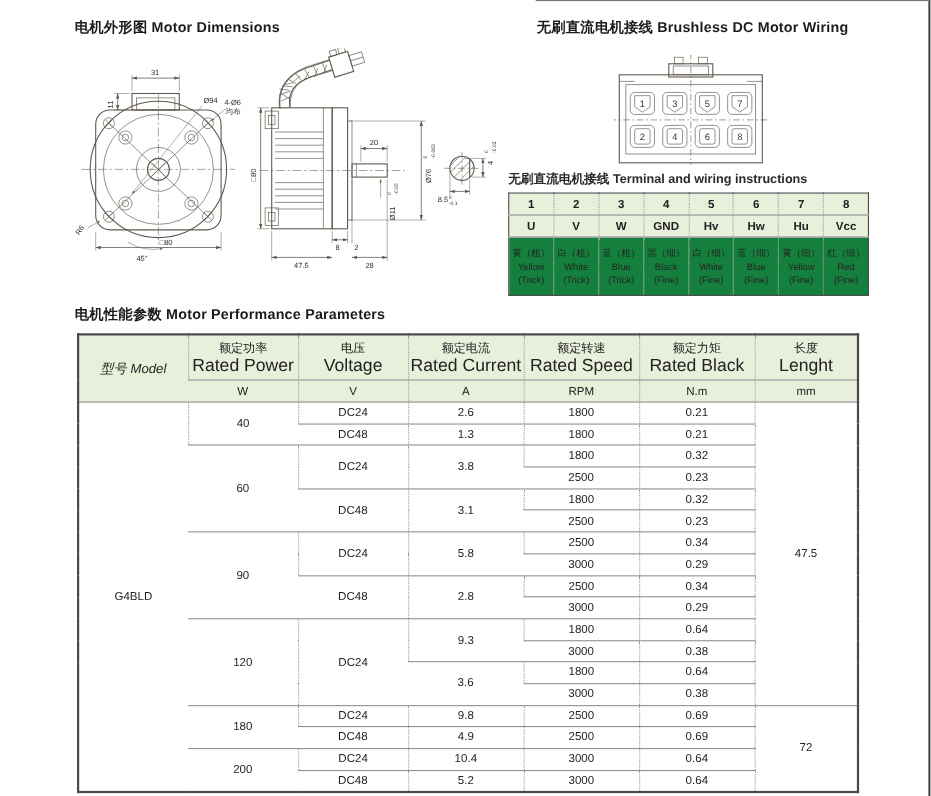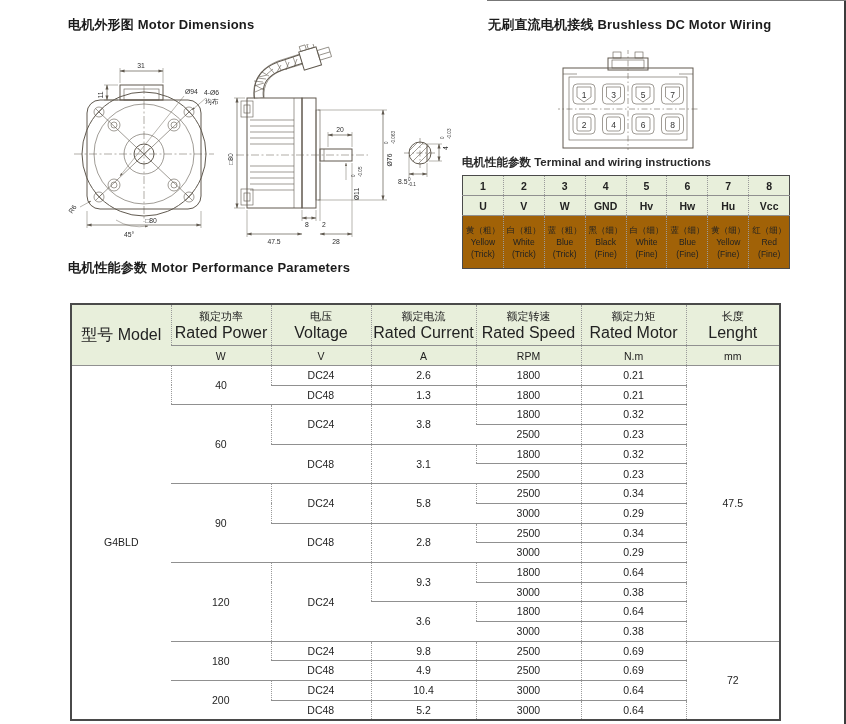--- a/index.html
+++ b/index.html
@@ -14,33 +14,33 @@
 
   
   table{border-collapse:collapse;table-layout:fixed;}
   
   #wiring-table{width:327px;border:1.5px solid #4a4a4a;}
   #wiring-table td{border-left:1px dotted #9a9a9a;border-top:1px solid var(--line,#909090);
       text-align:center;vertical-align:middle;padding:0;}
   #wiring-table tr:first-child td{border-top:none;}
   #wiring-table td:first-child{border-left:none;}
   .wt-head{background:var(--green,#e8efdb);font-size:10.5px;font-weight:600;height:19px;color:#222;}
-  .wt-color{background:#a16207;height:52px;font-size:8.5px;line-height:1.45;color:#222;}
+  .wt-color{background:#15803d;height:52px;font-size:8.5px;line-height:1.45;color:#222;}
   .wt-color div{white-space:nowrap;}
   
   #perf-table{width:709px;border:2px solid #4a4a4a;}
   #perf-table th,#perf-table td{border-left:1px dotted #9a9a9a;border-top:1px solid var(--line,#909090);
       text-align:center;vertical-align:middle;padding:0;font-weight:normal;}
   #perf-table th:first-child,#perf-table td:first-child{border-left:none;}
   #perf-table thead th{background:var(--green,#e8efdb);}
   #perf-table thead tr:first-child th{border-top:none;height:40px;}
   #perf-table thead tr:last-child th{height:19px;font-size:10.5px;}
   .hd-cn{font-size:11px;color:#222;}
   .hd-en{font-size:16px;color:#222;}
-  .model-th{font-size:16px;}
+  .model-th{font-size:12px;font-style:italic;}
   #perf-table tbody td{height:18.7px;font-size:10.5px;color:#1e1e1e;background:#fff;line-height:1;}
 
   
   .ln{stroke:var(--draw,#60594f);fill:none;stroke-width:1;}
   .tn{stroke:var(--draw,#60594f);fill:none;stroke-width:0.6;}
   .dim{stroke:var(--draw,#60594f);fill:none;stroke-width:0.7;}
   .ext{stroke:var(--draw,#60594f);fill:none;stroke-width:0.45;}
   .cl{stroke:var(--draw,#60594f);fill:none;stroke-width:0.5;stroke-dasharray:8 2.5 2 2.5;}
   .dsh{stroke:var(--draw,#60594f);fill:none;stroke-width:0.55;stroke-dasharray:6 2.5 1.5 2.5;}
   .dt{font-size:6.8px;fill:#2e2e2e;font-family:"Liberation Sans","DejaVu Sans",sans-serif;}
@@ -292,21 +292,21 @@
         <text class="pin-num" x="85" y="77.5" text-anchor="middle">6</text>
       </g>
     <g>
         <rect class="tn" x="103.5" y="64" width="22" height="20" rx="4"></rect>
         <rect class="tn" x="107.5" y="67" width="14" height="14" rx="2"></rect>
         <text class="pin-num" x="114.5" y="77.5" text-anchor="middle">8</text>
       </g>
   </g>
 </svg>
 
-<div class="abs sub-title" style="left:462px;top:155px;">电机性能参数 Terminal and wiring instructions</div>
+<div class="abs sub-title" style="left:462px;top:155px;">无刷直流电机接线 Terminal and wiring instructions</div>
 
 <table id="wiring-table" class="abs" style="left:462px;top:175px;">
   <colgroup>
       <col style="width:40.9px">
       <col style="width:40.9px">
       <col style="width:40.9px">
       <col style="width:40.9px">
       <col style="width:40.9px">
       <col style="width:40.9px">
       <col style="width:40.9px">
@@ -371,21 +371,21 @@
         </td>
         <td class="wt-color">
           <div>红（细）</div>
           <div>Red</div>
           <div>(Fine)</div>
         </td>
       </tr>
     </tbody>
 </table>
 
-<div class="abs sec-title" style="left:68px;top:259px;">电机性能参数 Motor Performance Parameters</div>
+<div class="abs sec-title" style="left:68px;top:277px;">电机性能参数 Motor Performance Parameters</div>
 
 <table id="perf-table" class="abs" style="left:70px;top:303px;">
   <colgroup>
     <col style="width:100px">
       <col style="width:100px">
       <col style="width:100px">
     <col style="width:105px">
       <col style="width:105px">
       <col style="width:105px">
       <col style="width:94px">
@@ -404,21 +404,21 @@
         <th>
           <div class="hd-cn">额定电流</div>
           <div class="hd-en">Rated Current</div>
         </th>
         <th>
           <div class="hd-cn">额定转速</div>
           <div class="hd-en">Rated Speed</div>
         </th>
         <th>
           <div class="hd-cn">额定力矩</div>
-          <div class="hd-en">Rated Motor</div>
+          <div class="hd-en">Rated Black</div>
         </th>
         <th>
           <div class="hd-cn">长度</div>
           <div class="hd-en">Lenght</div>
         </th>
       </tr>
     <tr id="perf-hrow2">
         <th>W</th>
         <th>V</th>
         <th>A</th>

